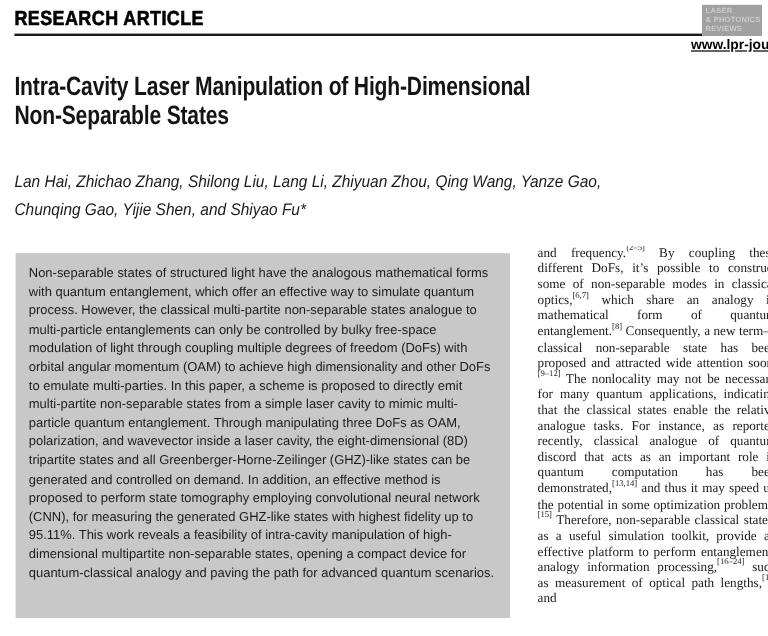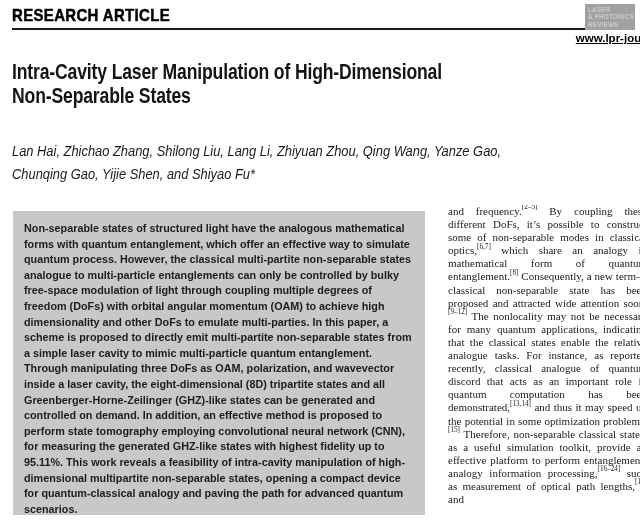--- a/index.html
+++ b/index.html
@@ -61,21 +61,21 @@
   
   .abstract-box{
     position:absolute;left:13px;top:211px;
     width:412px;height:304px;box-sizing:border-box;
     background:var(--abstract_bg,#c8c8c8);
     padding:10px 11px;
     overflow:hidden;
   }
   .abstract-box p{
     margin:0;
-    font-size:10.8px;font-weight:bold;line-height:15.6px;
+    font-size:10.8px;font-weight:normal;line-height:15.6px;
     color:#1c1c1c;text-align:left;
   }
   
   .body-col{
     position:absolute;left:448px;top:205px;
     width:199px;height:325px;overflow:hidden;
   }
   .body-col p{
     margin:0;
     font-family:"Liberation Serif","DejaVu Serif",serif;

